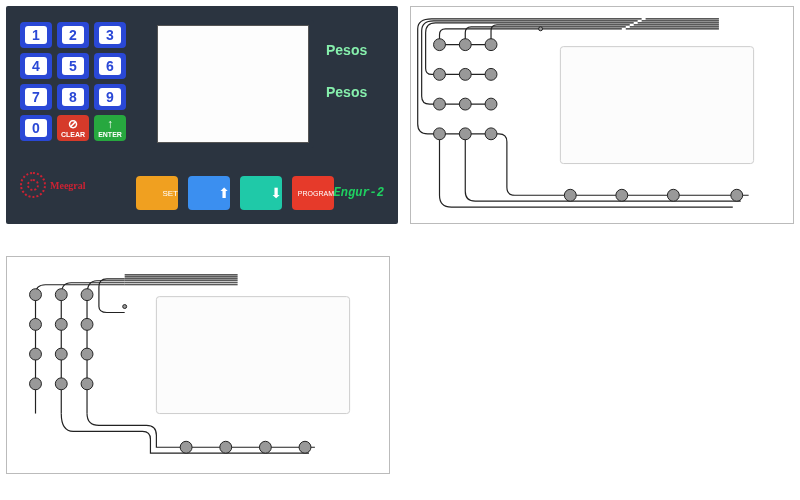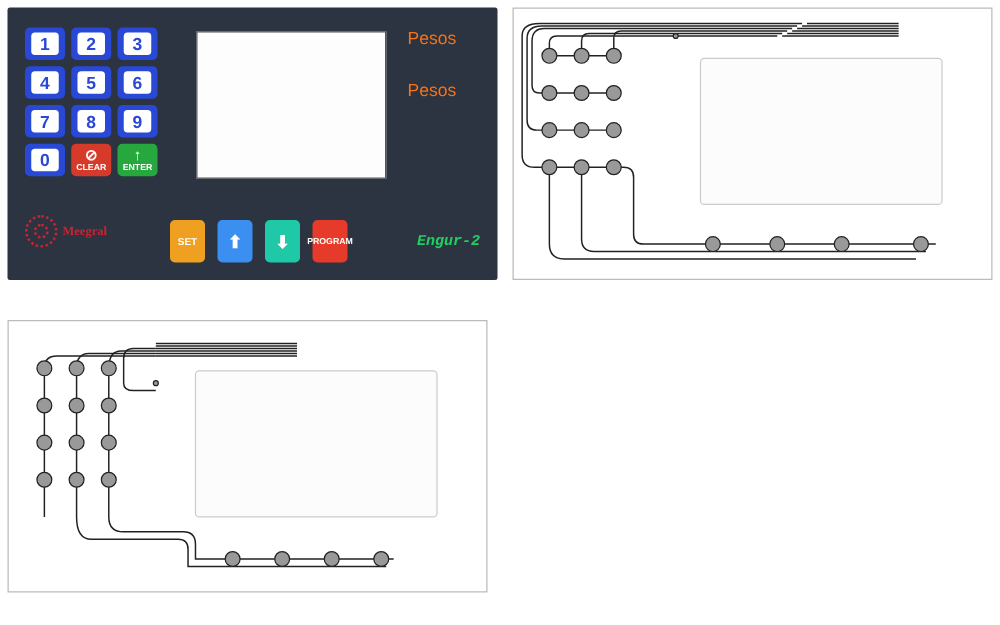--- a/index.html
+++ b/index.html
@@ -22,41 +22,41 @@
   .key.blue span { background: #fff; color: #2a48d6; width: 22px; height: 18px; border-radius: 3px; display:flex; align-items:center; justify-content:center; font-size:14px;}
   .key.red { background: #d63a2a; flex-direction: column; font-size: 7px; gap:1px;}
   .key.green { background: #27a83f; flex-direction: column; font-size: 7px; gap:1px;}
   .key .sym { font-size: 12px; line-height:1; }
 
   .screen {
     position: absolute; left: 146px; top: 14px; width: 162px; height: 128px;
     background: #fdfdfd; border: 5px solid #2b3440; border-radius: 3px;
     box-shadow: inset 0 0 0 1px #555;
   }
-  .labels { position: absolute; left: 320px; top: 16px; color: #f97316; font-size: 14px; font-weight: 400; }
+  .labels { position: absolute; left: 320px; top: 36px; color: #86efac; font-size: 14px; font-weight: 700; }
   .labels div { margin-bottom: 26px; }
 
   .logo {
     position: absolute; left: 14px; top: 166px; display: flex; align-items: center; gap: 4px;
     color: #c23; font-family: Georgia, serif; font-size: 10px; font-weight: bold;
   }
   .logo-mark { width: 26px; height: 26px; position: relative; }
   .logo-mark::before {
     content: ""; position: absolute; inset: 0; border: 2px dotted #c23; border-radius: 50%;
   }
   .logo-mark::after {
     content: ""; position: absolute; inset: 7px; border: 2px dotted #c23; border-radius: 50%;
   }
 
   .fn-row {
     position: absolute; left: 130px; top: 170px; display: flex; gap: 10px;
   }
   .fn {
-    width: 28px; height: 34px; border-radius: 4px; display: flex; align-items: center; justify-content: center;
-    color: #fff; font-size: 8px; font-weight: bold; cursor: pointer;
+    width: 42px; height: 34px; border-radius: 4px; display: flex; align-items: center; justify-content: flex-end;
+    color: #fff; font-size: 8px; font-weight: normal; cursor: pointer;
   }
   .fn.orange { background: #f0a020; }
   .fn.lblue { background: #3b8ff0; }
   .fn.teal { background: #1fc9a8; }
   .fn.red2 { background: #e63a2a; font-size: 7px; }
   .fn .arrow { font-size: 14px; }
 
   .brand {
     position: absolute; right: 14px; top: 180px; color: #1fd060; font-family: 'Courier New', monospace;
     font-style: italic; font-size: 12px; font-weight: bold;

